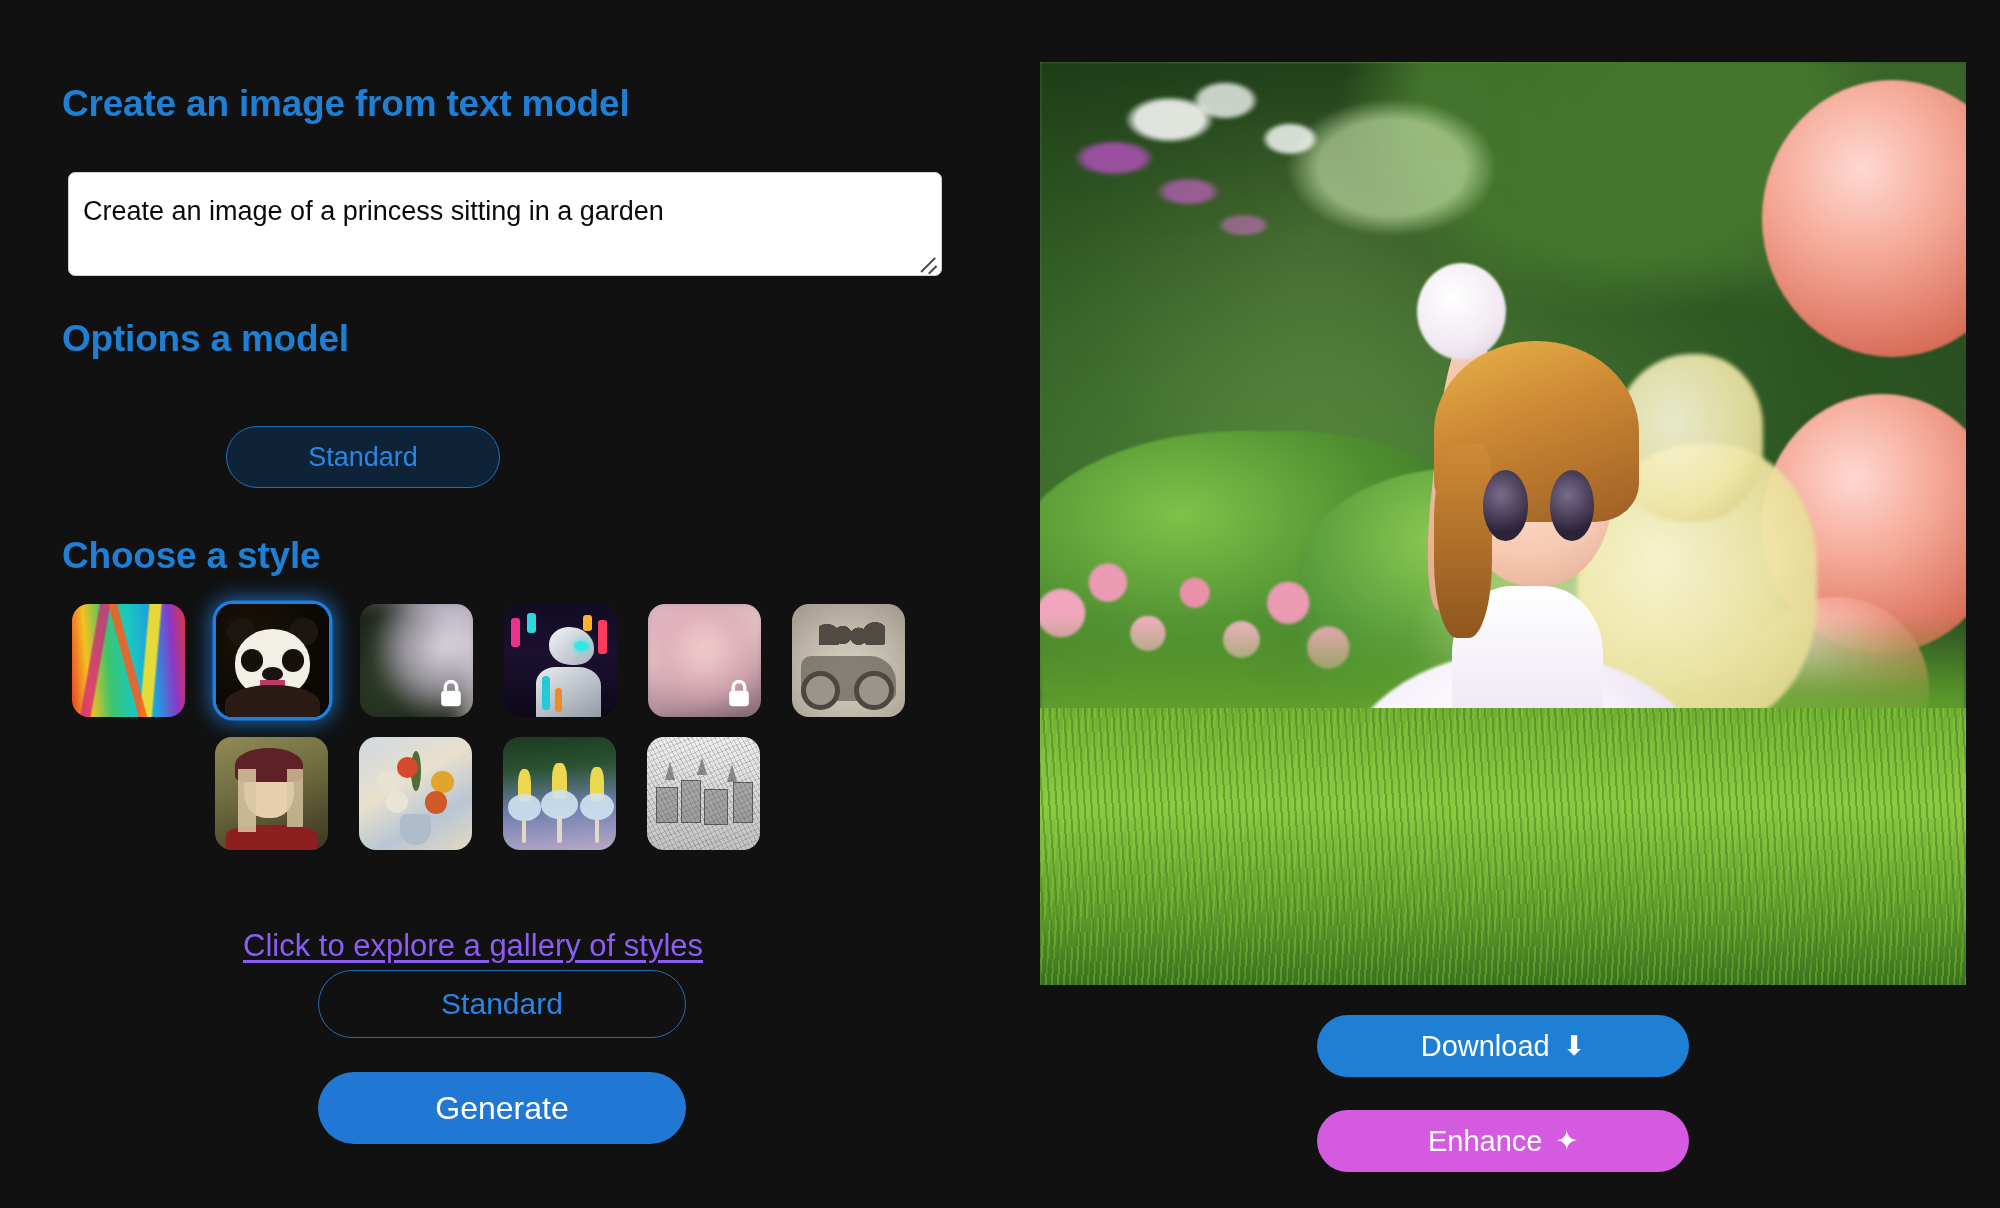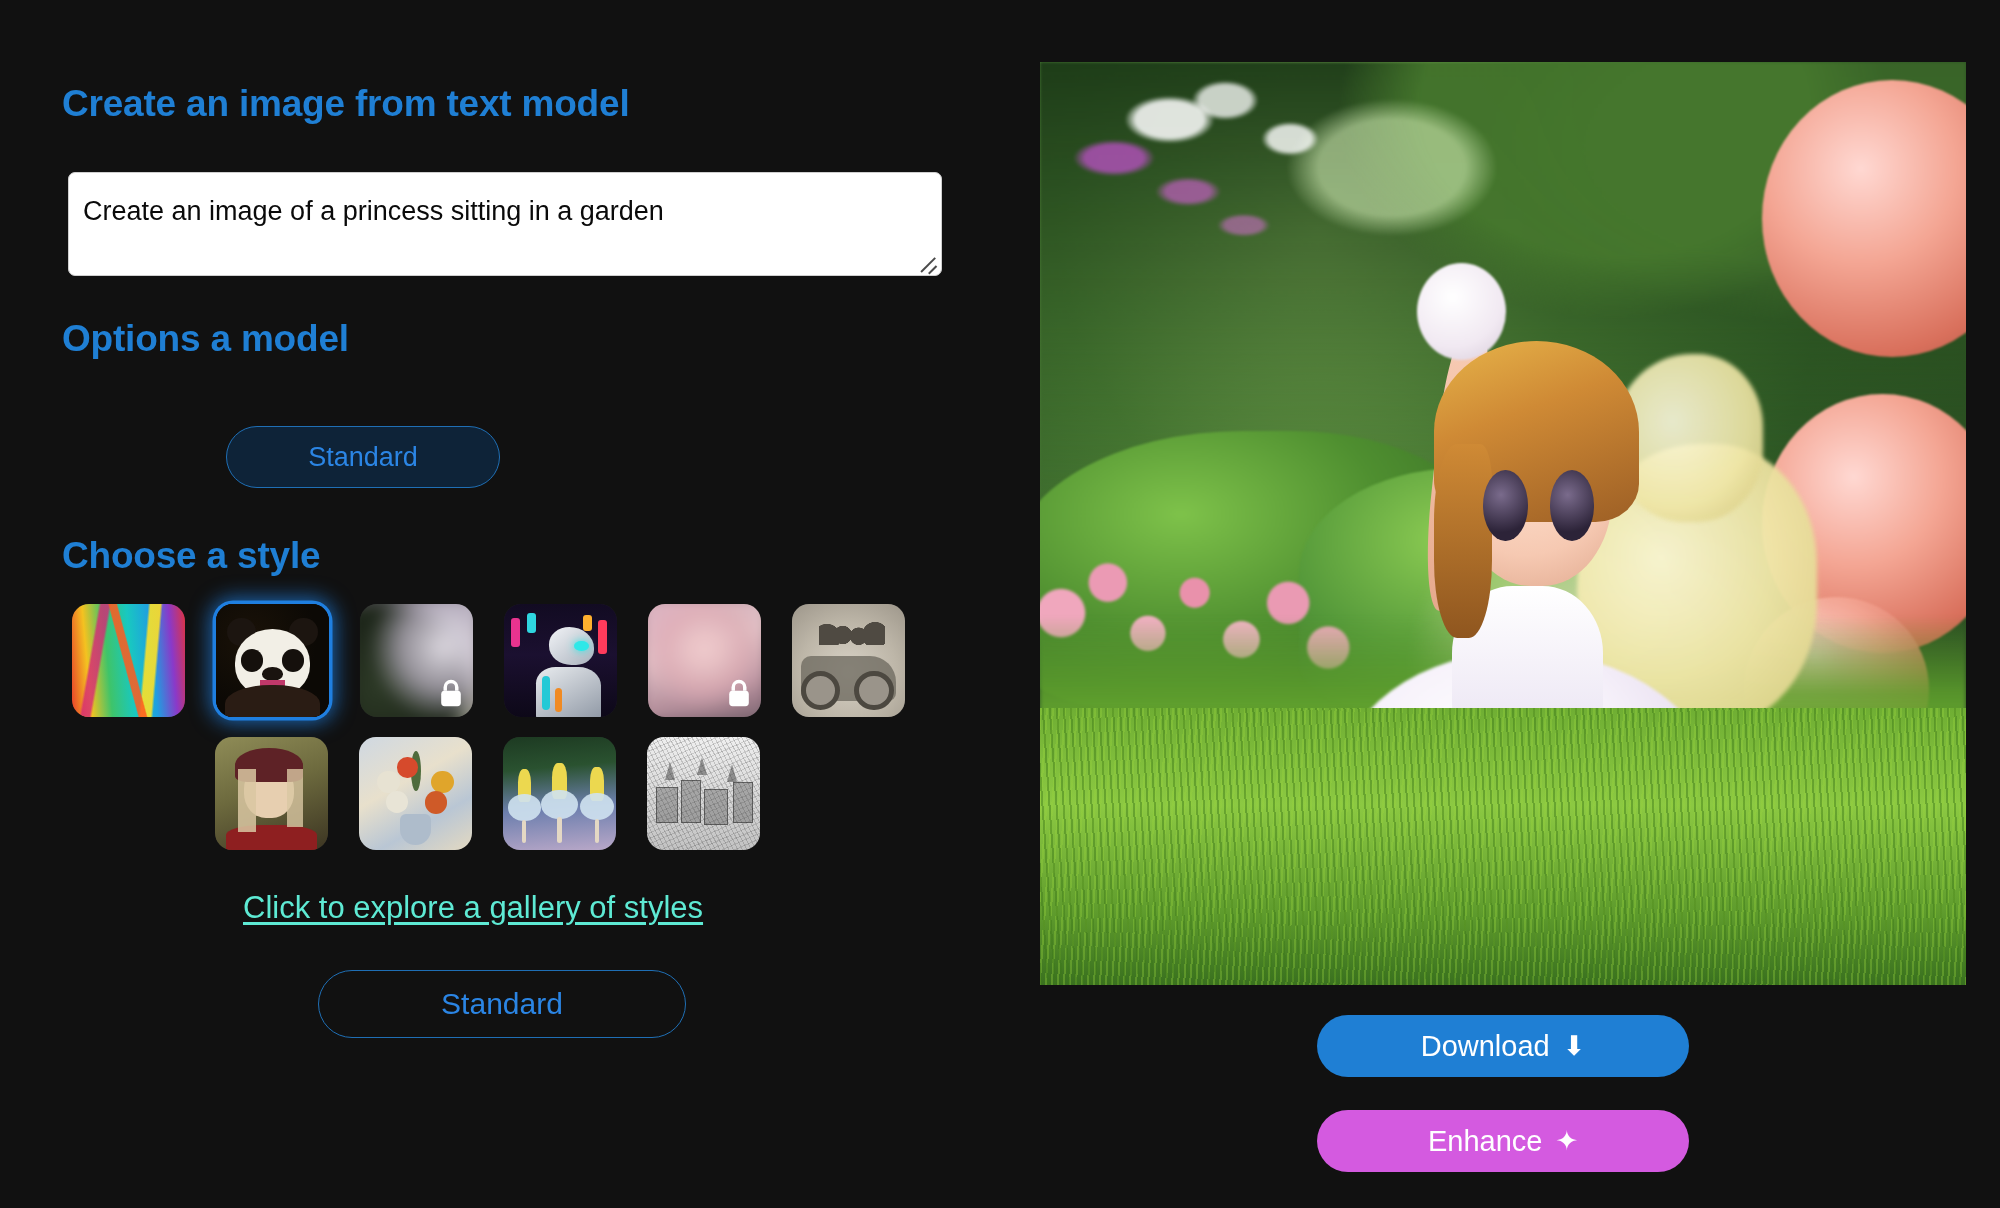--- a/index.html
+++ b/index.html
@@ -219,22 +219,22 @@
   .art-sketch .s2{left:30%;top:38%;width:16%;height:36%;}
   .art-sketch .s3{left:50%;top:46%;width:20%;height:30%;}
   .art-sketch .s4{right:6%;top:40%;width:16%;height:34%;}
   .art-sketch .s-sp{position:absolute;width:0;height:0;border-left:5px solid transparent;border-right:5px solid transparent;border-bottom:18px solid rgba(60,60,60,.5);}
   .art-sketch .sp1{left:16%;top:22%;}
   .art-sketch .sp2{left:44%;top:18%;}
   .art-sketch .sp3{right:20%;top:24%;}
 
   
   .gallery-link{
-    position:absolute;left:243px;top:890px;
-    color:#5eead4;
+    position:absolute;left:243px;top:928px;
+    color:#8b5cf6;
     font-size:31px;
     text-decoration:underline;
     text-underline-offset:4px;
     cursor:pointer;
     white-space:nowrap;
   }
 
   
   .options-btn{
     position:absolute;left:318px;top:970px;
@@ -519,20 +519,21 @@
           </div>
         </div>
 
       </div>
     </div>
 
     <a class="gallery-link">Click to explore a gallery of styles</a>
 
     <button class="options-btn">Standard</button>
 
+    <button class="generate-btn">Generate</button>
   </div>
 
   <div class="right-panel">
 
     <div class="result-image">
       <div class="scene">
         <span class="sc-sky"></span>
         <span class="sc-foliage-top"></span>
         <span class="sc-blossom sc-b1"></span>
         <span class="sc-blossom sc-b2"></span>

